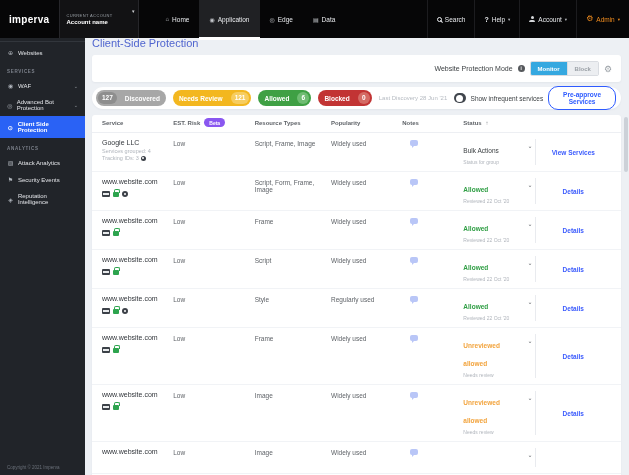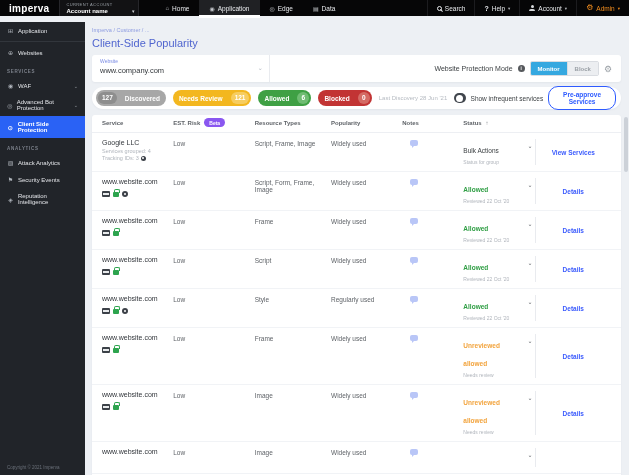--- a/index.html
+++ b/index.html
@@ -1,20 +1,20 @@
 <!DOCTYPE html>
 <html><head>
 <meta charset="utf-8">
 <style>
   * { margin:0; padding:0; box-sizing:border-box; }
   html,body { width:629px; height:475px; overflow:hidden; }
   body { font-family:"Liberation Sans", sans-serif; background:#edf0f4; position:relative; color:#3c4043; }
 
   
-  .topbar { position:absolute; top:0; left:0; right:0; height:16px; background:#060607; display:flex; align-items:stretch; color:#fff; z-index:20; }
+  .topbar { position:absolute; top:0; left:0; right:0; height:38px; background:#060607; display:flex; align-items:stretch; color:#fff; z-index:20; }
   .logo { font-size:10px; font-weight:bold; letter-spacing:.3px; display:flex; align-items:center; padding:0 10px 0 9px; }
   .acct-box { width:80px; background:#121214; border-left:1px solid #26262a; border-right:1px solid #26262a; display:flex; flex-direction:column; justify-content:center; padding:0 10px 0 6px; position:relative; cursor:pointer; }
   .acct-label { font-size:4px; color:#9aa0a6; letter-spacing:.4px; }
   .acct-name { font-size:6px; font-weight:bold; margin-top:1px; white-space:nowrap; }
   .acct-caret { position:absolute; right:4px; top:8px; font-size:5px; color:#cfd1d4; }
   .topnav { display:flex; margin-left:16px; }
   .topnav-item { display:flex; align-items:center; gap:3px; padding:0 10px; font-size:6.5px; color:#e8eaed; position:relative; cursor:pointer; }
   .topnav-item .nglyph { font-size:6px; color:#c4c7cb; }
   .topnav-item.active { background:#202124; }
   .topnav-item.active::after { content:""; position:absolute; left:0; right:0; bottom:-2px; height:3px; background:#fff; }
@@ -204,28 +204,23 @@
   </div>
   <div class="sb-item">
     <span class="sglyph">◈</span>
     <span>Reputation Intelligence</span>
   </div>
   <div class="sb-footer">Copyright © 2021 Imperva</div>
 </aside>
 
 <main class="main">
   <div class="breadcrumb">Imperva / Customer / ...</div>
-  <h1 class="page-title">Client-Side Popularity</h1>
+  <h1 class="page-title">Client-Side Protection</h1>
 
   <div class="selector-bar">
-    <div class="website-select">
-      <div class="ws-label">Website</div>
-      <div class="ws-value">www.company.com</div>
-      <span class="ws-chev">⌄</span>
-    </div>
     <div class="mode-cluster">
       <span class="mode-label">Website Protection Mode</span>
       <span class="info-icon">i</span>
       <div class="segmented">
         <span class="seg seg-monitor">Monitor</span>
         <span class="seg seg-block">Block</span>
       </div>
       <span class="gear-gray">⚙</span>
     </div>
   </div>

